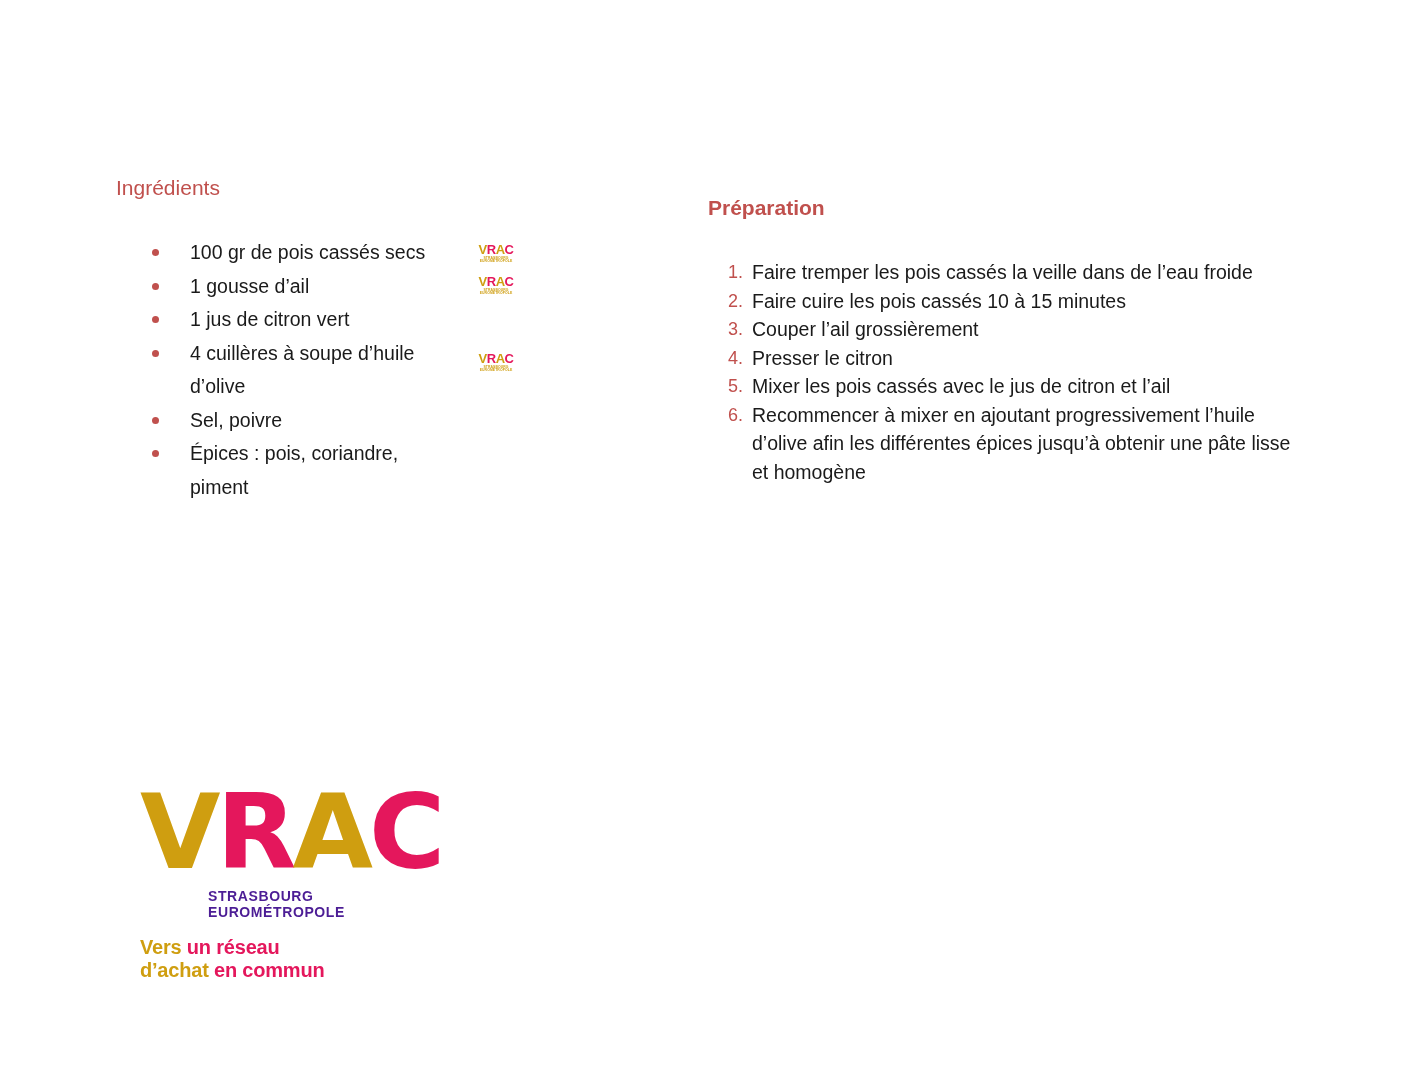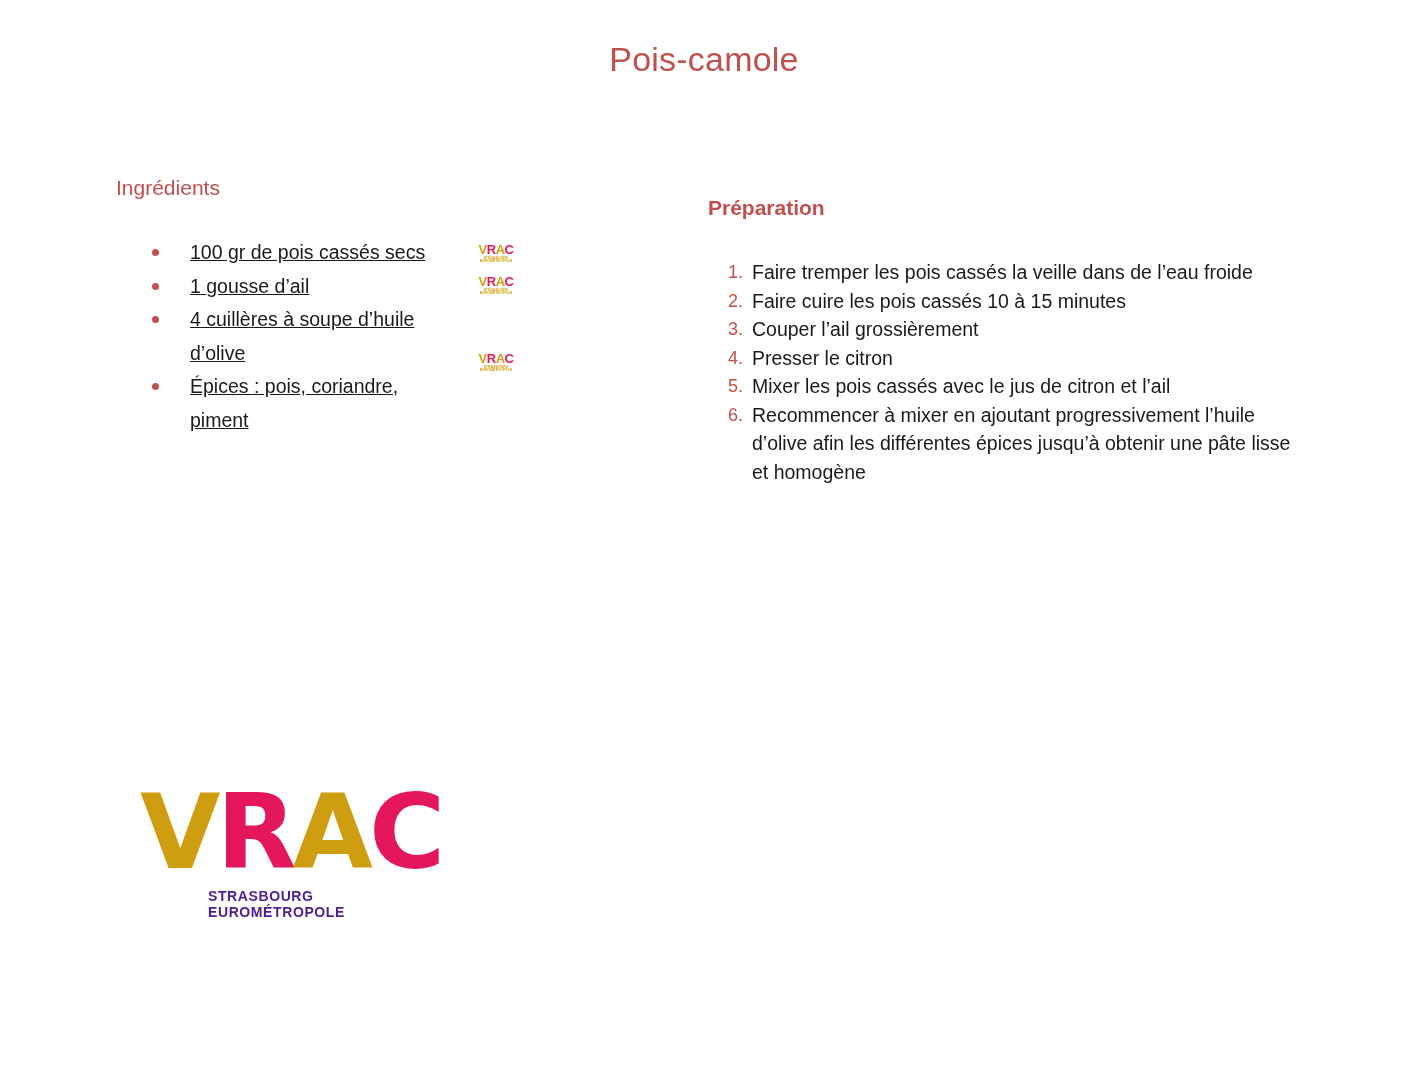--- a/index.html
+++ b/index.html
@@ -65,21 +65,20 @@
     padding: 0;
     list-style: none;
   }
   .ingredients-list li {
     position: relative;
     padding-left: 60px;
     font-size: 19.5px;
     line-height: 33.5px;
     color: #1a1a1a;
     margin-bottom: 0px;
-    text-decoration: underline;
   }
   .ingredients-list li .bullet {
     position: absolute;
     left: 22px;
     top: 13px;
     width: 7px;
     height: 7px;
     border-radius: 50%;
     background: #c0504d;
   }
@@ -179,36 +178,43 @@
     white-space: nowrap;
   }
   .brand-logo .tagline .y { color: #cf9e10; }
   .brand-logo .tagline .p { color: #e4175c; }
 </style>
 </head>
 <body>
 
 <div class="slide">
 
-  <div class="title">Pois-camole</div>
 
   <div class="section-heading" id="ingredients-heading">Ingrédients</div>
 
   <ul class="ingredients-list">
     <li>
       <span class="bullet"></span>
       <span>100 gr de pois cassés secs</span>
     </li>
     <li>
       <span class="bullet"></span>
       <span> 1 gousse d’ail</span>
     </li>
     <li>
       <span class="bullet"></span>
+      <span> 1 jus de citron vert</span>
+    </li>
+    <li>
+      <span class="bullet"></span>
       <span>4 cuillères à soupe d’huile d’olive</span>
+    </li>
+    <li>
+      <span class="bullet"></span>
+      <span>Sel, poivre</span>
     </li>
     <li>
       <span class="bullet"></span>
       <span> Épices : pois, coriandre, piment</span>
     </li>
   </ul>
 
   <div class="mini-logo" id="mini-logo-1">
     <div class="mini-word"><span>V</span><span class="r">R</span><span>A</span><span class="c">C</span></div>
     <div class="mini-sub">STRASBOURG EUROMÉTROPOLE</div>
@@ -250,15 +256,19 @@
       <span>Recommencer à mixer en ajoutant progressivement l’huile d’olive afin les différentes épices jusqu’à obtenir une pâte lisse et homogène</span>
     </li>
   </ol>
 
   <div class="brand-logo">
     <div class="word"><span class="l1">V</span><span class="l2">R</span><span class="l3">A</span><span class="l4">C</span></div>
     <div class="city">
       <div>STRASBOURG</div>
       <div>EUROMÉTROPOLE</div>
     </div>
+    <div class="tagline">
+      <div><span class="y">Vers </span><span class="p">un réseau</span></div>
+      <div><span class="y">d’achat </span><span class="p">en commun</span></div>
+    </div>
   </div>
 
 </div>
 
 </body></html>

